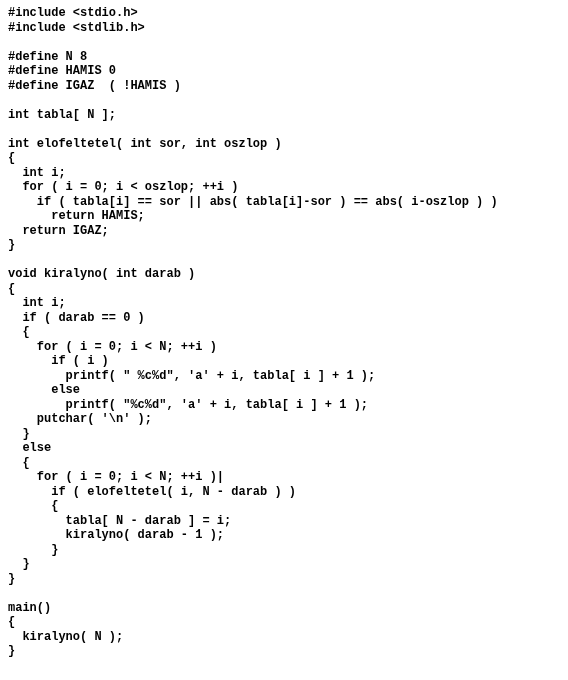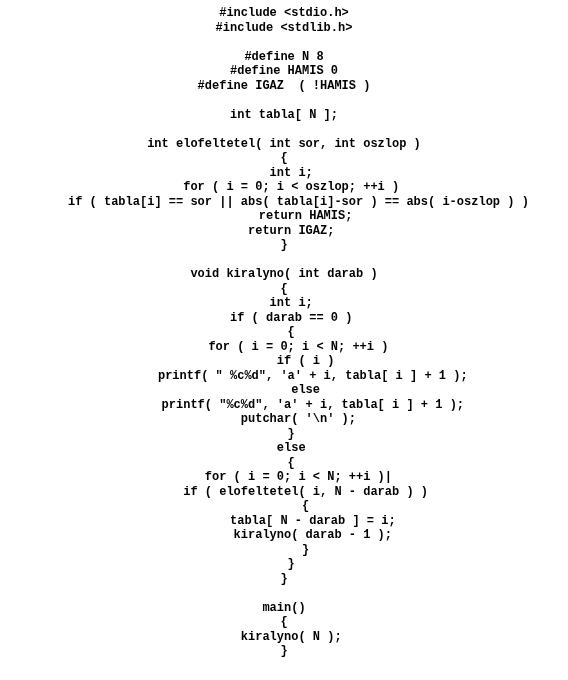--- a/index.html
+++ b/index.html
@@ -12,21 +12,20 @@
     }
     pre.code {
       font-family: "Courier New", Courier, monospace;
       font-size: 12px;
       line-height: 14.5px;
       font-weight: bold;
       color: #000;
       white-space: pre;
       margin: 0;
       padding: 6px 8px;
-      text-align: center;
     }
   </style>
 </head>
 <body>
 
 <pre class="code">#include &lt;stdio.h&gt;
 #include &lt;stdlib.h&gt;
 
 #define N 8
 #define HAMIS 0

